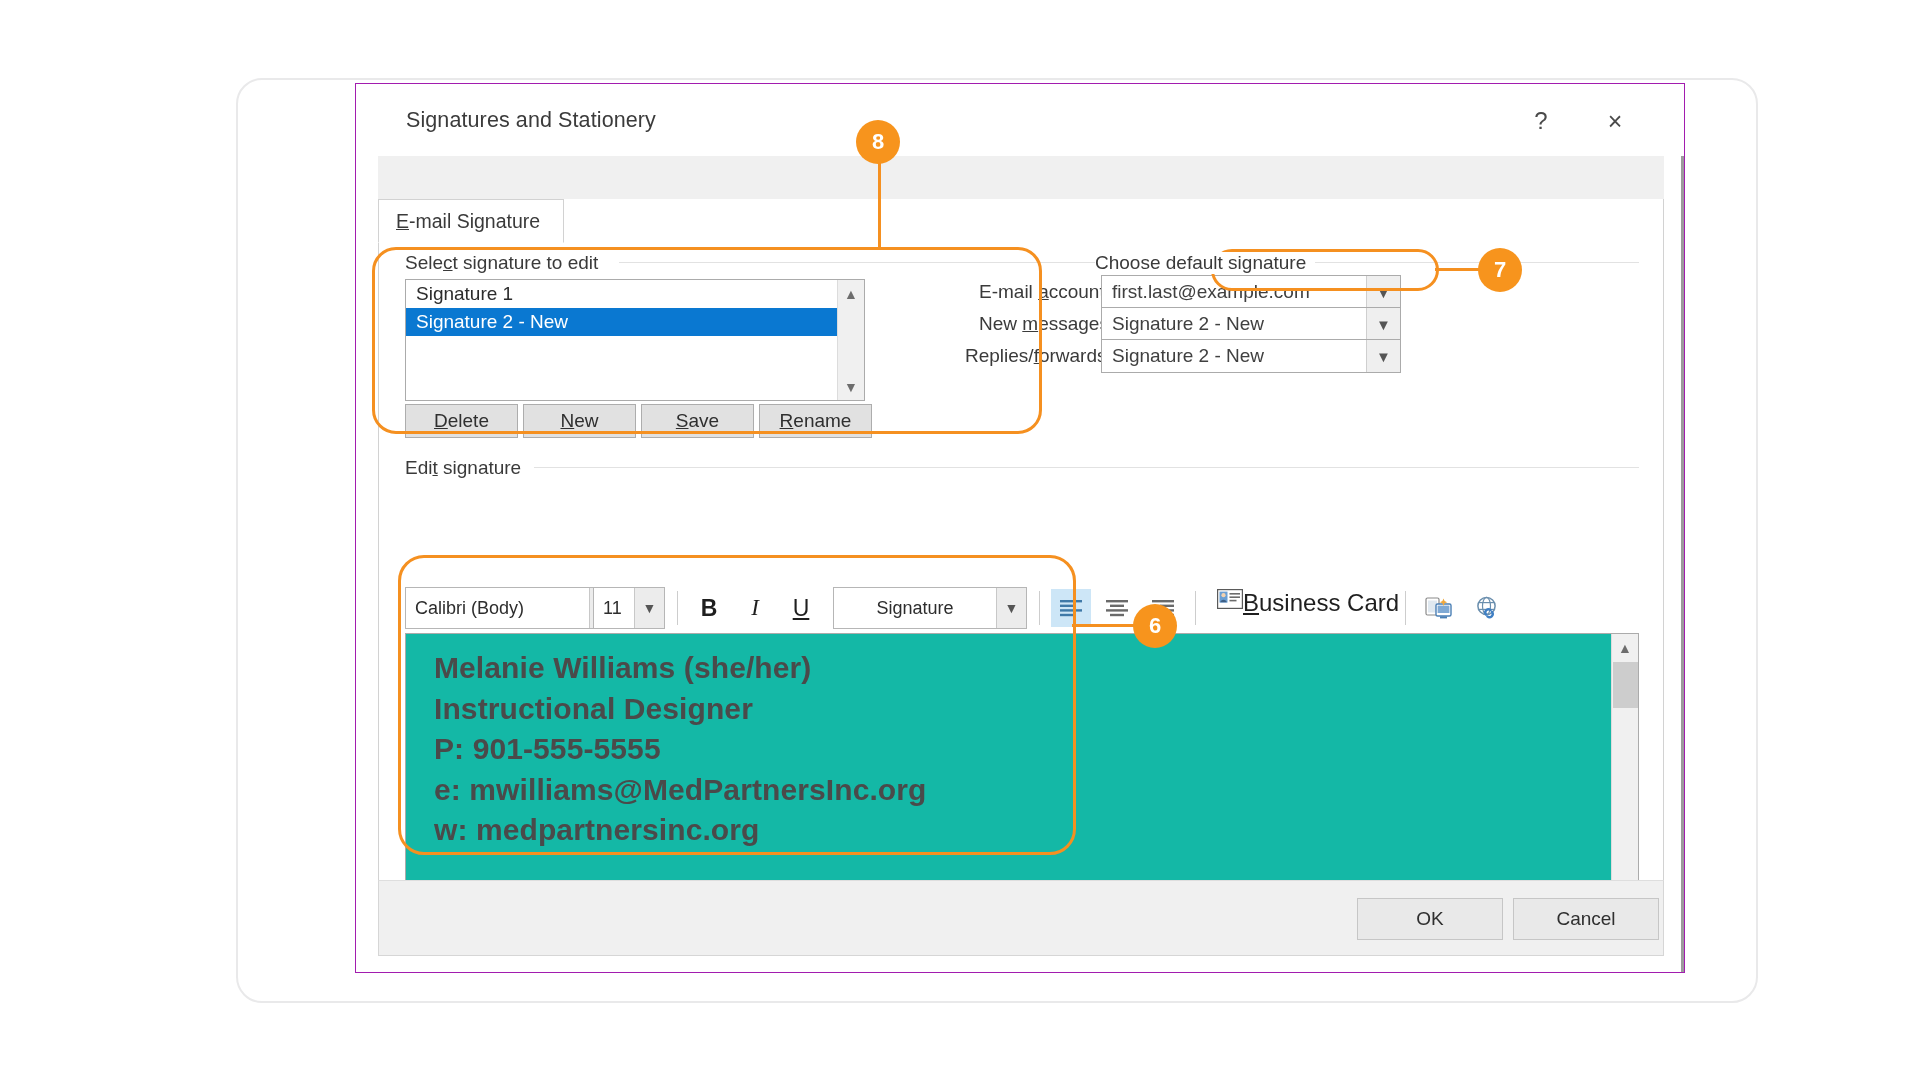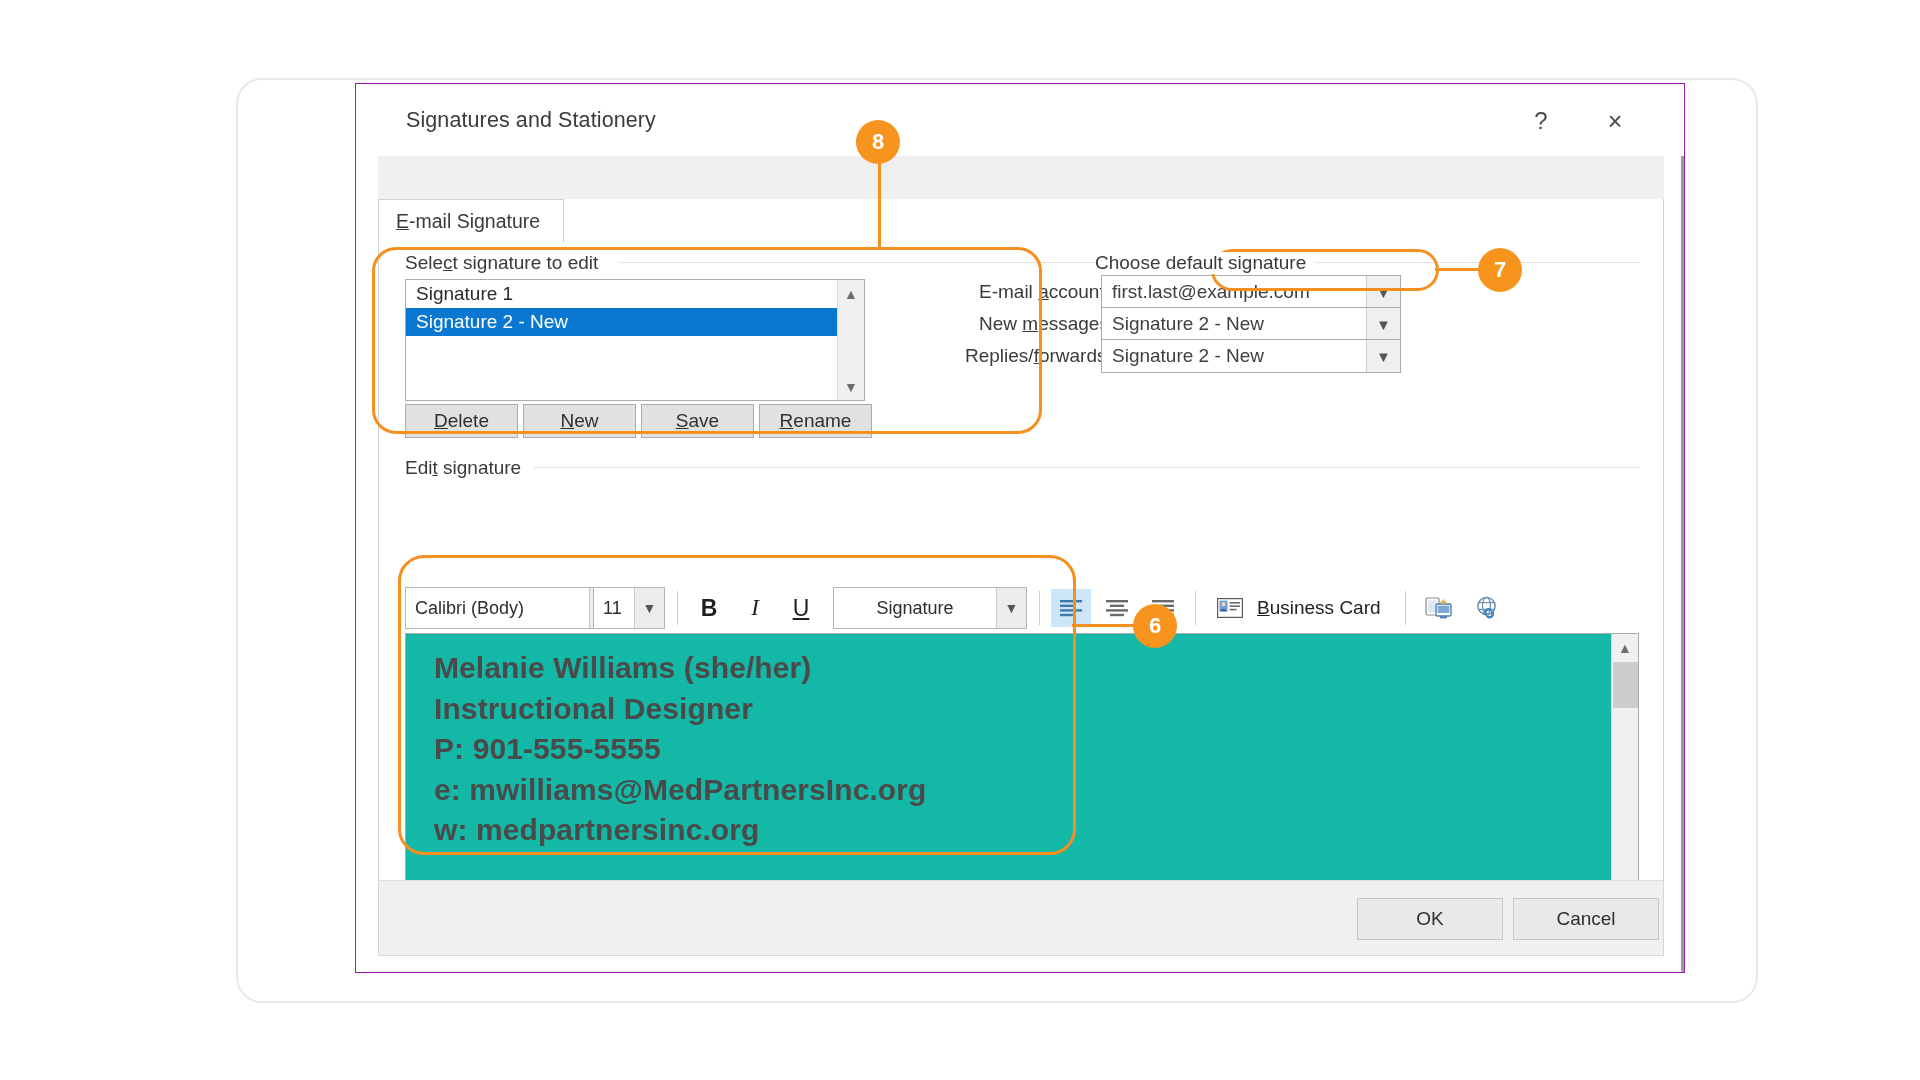--- a/index.html
+++ b/index.html
@@ -318,24 +318,23 @@
     align-items: center;
     justify-content: center;
     cursor: default;
   }
   .align-btn.on { background: #cde6f7; }
   .bc-btn {
     position: absolute;
     top: 2px;
     height: 38px;
     display: flex;
-    align-items: center;
-    gap: 14px;
+    gap: 0;
     padding: 0 6px;
-    font-size: 19px;
+    font-size: 24px;
     color: #1f1f1f;
     white-space: nowrap;
     cursor: default;
   }
 
   
   .editor {
     position: absolute;
     left: 26px;
     top: 434px;

